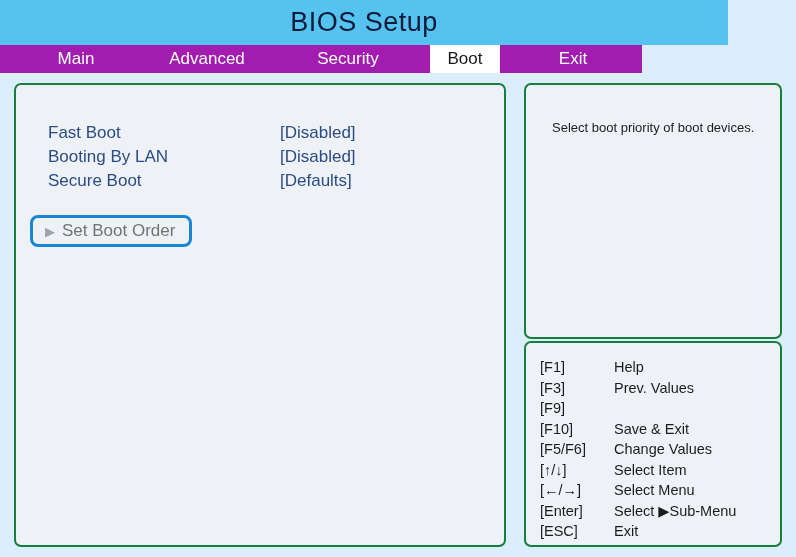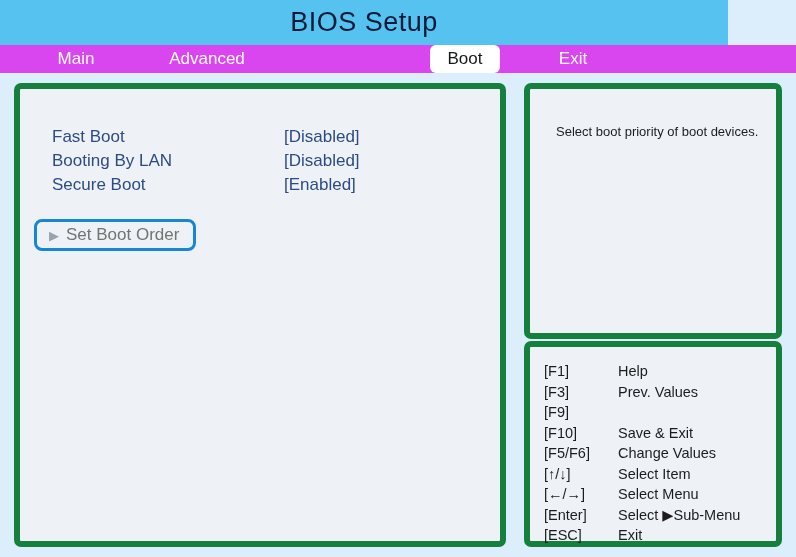--- a/index.html
+++ b/index.html
@@ -36,60 +36,59 @@
     font-size: 27px;
     color: #0c1b3a;
     letter-spacing: 0.5px;
   }
 
   
   .tabstrip {
     position: absolute;
     left: 0;
     top: 45px;
-    width: 796px;
+    width: 642px;
     height: 28px;
-    background: #d946ef;
+    background: #a21caf;
   }
   .tab {
     position: absolute;
     top: 0;
     height: 28px;
     display: flex;
     align-items: center;
     justify-content: center;
     font-size: 17px;
     color: #ffffff;
     box-sizing: border-box;
   }
   .tab.active {
     background: #ffffff;
     color: #17181a;
-    border-radius: 6px;
   }
   .tab-main    { left: 24px;  width: 104px; }
   .tab-adv     { left: 142px; width: 130px; }
   .tab-sec     { left: 286px; width: 124px; }
   .tab-boot    { left: 430px; width: 70px;  }
   .tab-exit    { left: 520px; width: 106px; }
 
   
   .workarea {
     position: absolute;
     left: 0;
     top: 73px;
     width: 796px;
     height: 484px;
     background: #dceefb;
   }
 
   .panel {
     position: absolute;
     background: #eef2f6;
-    border: 6px solid #15803d;
+    border: 2px solid #15803d;
     border-radius: 7px;
     box-sizing: border-box;
   }
 
   .panel-left {
     left: 14px;
     top: 10px;
     width: 492px;
     height: 464px;
   }
@@ -193,40 +192,41 @@
 
 <div class="screen">
 
   <div class="titlebar">
     <div class="titlebar-text">BIOS Setup</div>
   </div>
 
   <div class="tabstrip">
     <div class="tab tab-main">Main</div>
     <div class="tab tab-adv">Advanced</div>
+    <div class="tab tab-sec">Security</div>
     <div class="tab tab-boot active">Boot</div>
     <div class="tab tab-exit">Exit</div>
   </div>
 
   <div class="workarea">
 
     <div class="panel panel-left">
 
       <div class="settings">
         <div class="setting-row">
           <span class="setting-label">Fast Boot</span>
           <span class="setting-value">[Disabled]</span>
         </div>
         <div class="setting-row">
           <span class="setting-label">Booting By LAN</span>
           <span class="setting-value">[Disabled]</span>
         </div>
         <div class="setting-row">
           <span class="setting-label">Secure Boot</span>
-          <span class="setting-value">[Enabled]</span>
+          <span class="setting-value">[Defaults]</span>
         </div>
       </div>
 
       <div class="submenu-item">
         <span class="submenu-arrow">▶</span>
         <span class="submenu-label">Set Boot Order</span>
       </div>
 
     </div>
 

